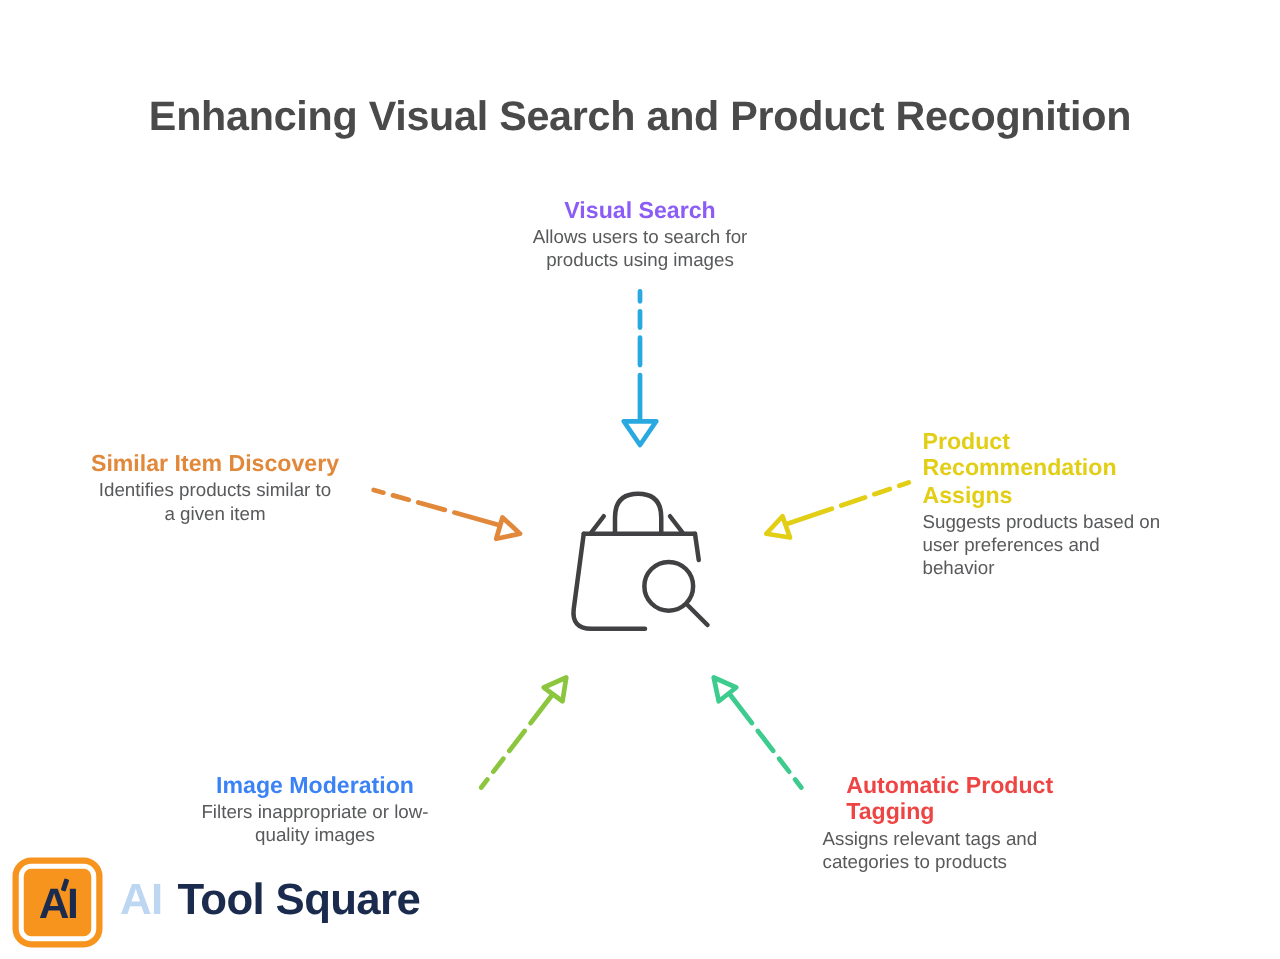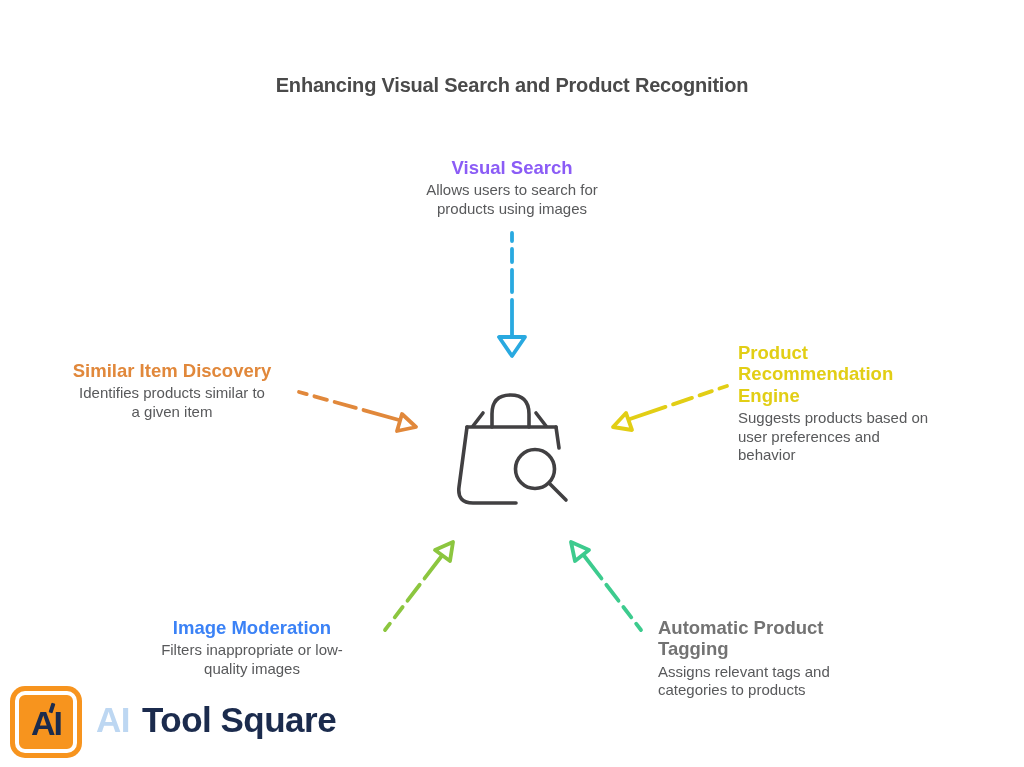--- a/index.html
+++ b/index.html
@@ -6,21 +6,21 @@
   .canvas{
     position:relative;
     width:1024px;height:767px;
     background:#ffffff;
     overflow:hidden;
     font-family:"Liberation Sans", sans-serif;
   }
   .page-title{
     position:absolute;left:0;right:0;top:74px;
     text-align:center;
-    font-size:20px;font-weight:bold;
+    font-size:33px;font-weight:bold;
     color:#4a4a4a;
     letter-spacing:-0.2px;
   }
   .node{position:absolute;}
   .node-label{
     font-size:18.5px;font-weight:bold;
     line-height:1.16;
     white-space:pre-line;
     margin:0 0 3px 0;
   }
@@ -29,21 +29,21 @@
     line-height:1.22;
     white-space:pre-line;
   }
   .align-center{text-align:center;}
   .align-right{text-align:center;}
   .align-left{text-align:left;}
   .c-blue{color:#8b5cf6;}
   .c-orange{color:#e1883b;}
   .c-yellow{color:#e2ce15;}
   .c-lime{color:#3b82f6;}
-  .c-emerald{color:#737373;}
+  .c-emerald{color:#ef4444;margin-left:19px;}
   .node-visual-search{left:412px;top:157px;width:200px;}
   .node-similar-item{left:59px;top:360px;width:226px;}
   .node-product-rec{left:738px;top:342px;width:208px;}
   .node-image-moderation{left:139px;top:617px;width:226px;}
   .node-auto-tagging{left:658px;top:617px;width:200px;}
   .arrows-layer{
     position:absolute;left:0;top:0;width:1024px;height:767px;
     pointer-events:none;
   }
   
@@ -104,21 +104,21 @@
   </div>
 
   <div class="node node-similar-item align-right">
     <div class="node-label c-orange">Similar Item Discovery</div>
     <div class="node-desc">Identifies products similar to
 a given item</div>
   </div>
 
   <div class="node node-product-rec align-left">
     <div class="node-label c-yellow">Product
-Recommendation Engine</div>
+Recommendation Assigns</div>
     <div class="node-desc">Suggests products based on
 user preferences and
 behavior</div>
   </div>
 
   <div class="node node-image-moderation align-right">
     <div class="node-label c-lime">Image Moderation</div>
     <div class="node-desc">Filters inappropriate or low-
 quality images</div>
   </div>

